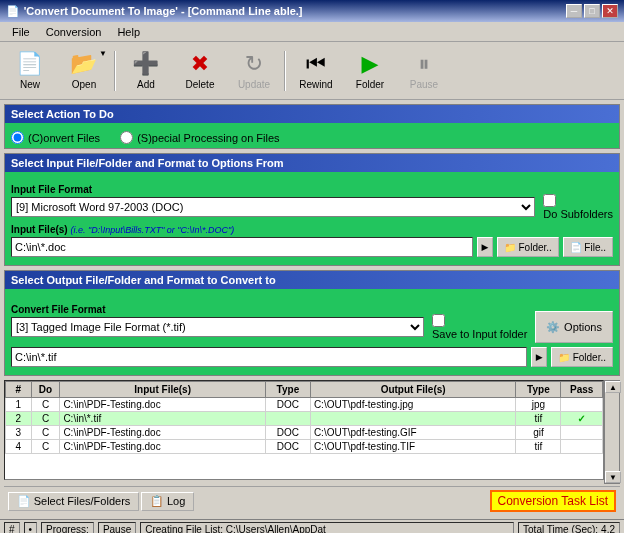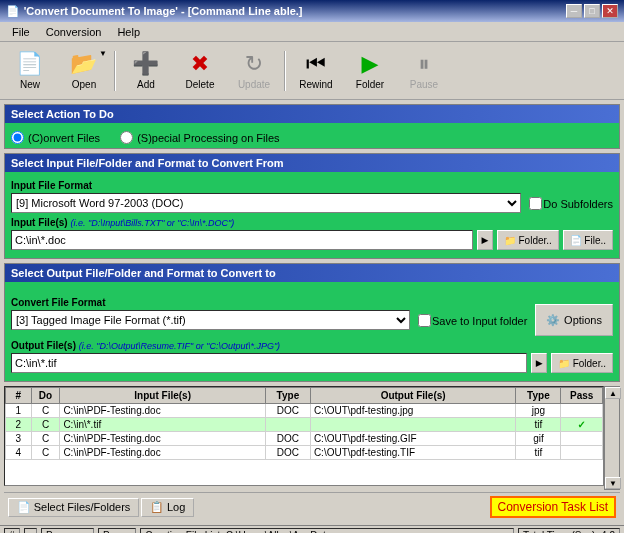--- a/index.html
+++ b/index.html
@@ -166,23 +166,24 @@
     .form-input {
       border: 1px inset #808080;
       background: white;
       height: 20px;
       font-size: 11px;
       flex: 1;
       padding: 1px 3px;
     }
     .checkbox-item {
       display: flex;
-      align-items: flex-end;
+      align-items: flex-start;
       gap: 1px;
       font-size: 11px;
+      flex-direction: column;
     }
 
     
     .btn-small {
       height: 20px;
       padding: 0 6px;
       background: #d4d0c8;
       border: 1px outset #ffffff;
       font-size: 10px;
       cursor: pointer;
@@ -394,21 +395,21 @@
         <span>(C)onvert Files</span>
       </label>
       <label class="radio-item">
         <input type="radio" name="action" style="">
         <span>(S)pecial Processing on Files</span>
       </label>
     </div>
   </div>
 
   <div class="section-panel">
-    <div class="section-header">Select Input File/Folder and Format to Convert From</div>
+    <div class="section-header">Select Input File/Folder and Format to Options From</div>
     <div class="section-body">
       <div class="form-row">
         <div style="display:flex;align-items:center;gap:8px;">
           <div style="flex:1;">
             <span class="form-label">Input File Format</span>
             <div class="form-control-row">
               <select class="form-select"><option>[9] Microsoft Word 97-2003 (DOC)</option></select>
             </div>
           </div>
           <label class="checkbox-item" style="margin-top:14px;">
@@ -453,24 +454,20 @@
             <input type="checkbox" style="">
             <span>Save to Input folder</span>
           </label>
           <button class="btn-options" style="margin-top:14px;">
             <span>⚙️</span>
             <span>Options</span>
           </button>
         </div>
       </div>
       <div class="form-row">
-        <span class="form-label">
-          <span>Output File(s)</span>
-          <span class="form-label-hint">(i.e. "D:\Output\Resume.TIF" or "C:\Output\*.JPG")</span>
-        </span>
         <div class="form-control-row">
           <input class="form-input" type="text" value="C:\in\*.tif" style="">
           <div class="btn-nav">▶</div>
           <button class="btn-small">
             <span class="folder-icon">📁</span>
             <span>Folder..</span>
           </button>
         </div>
       </div>
     </div>

